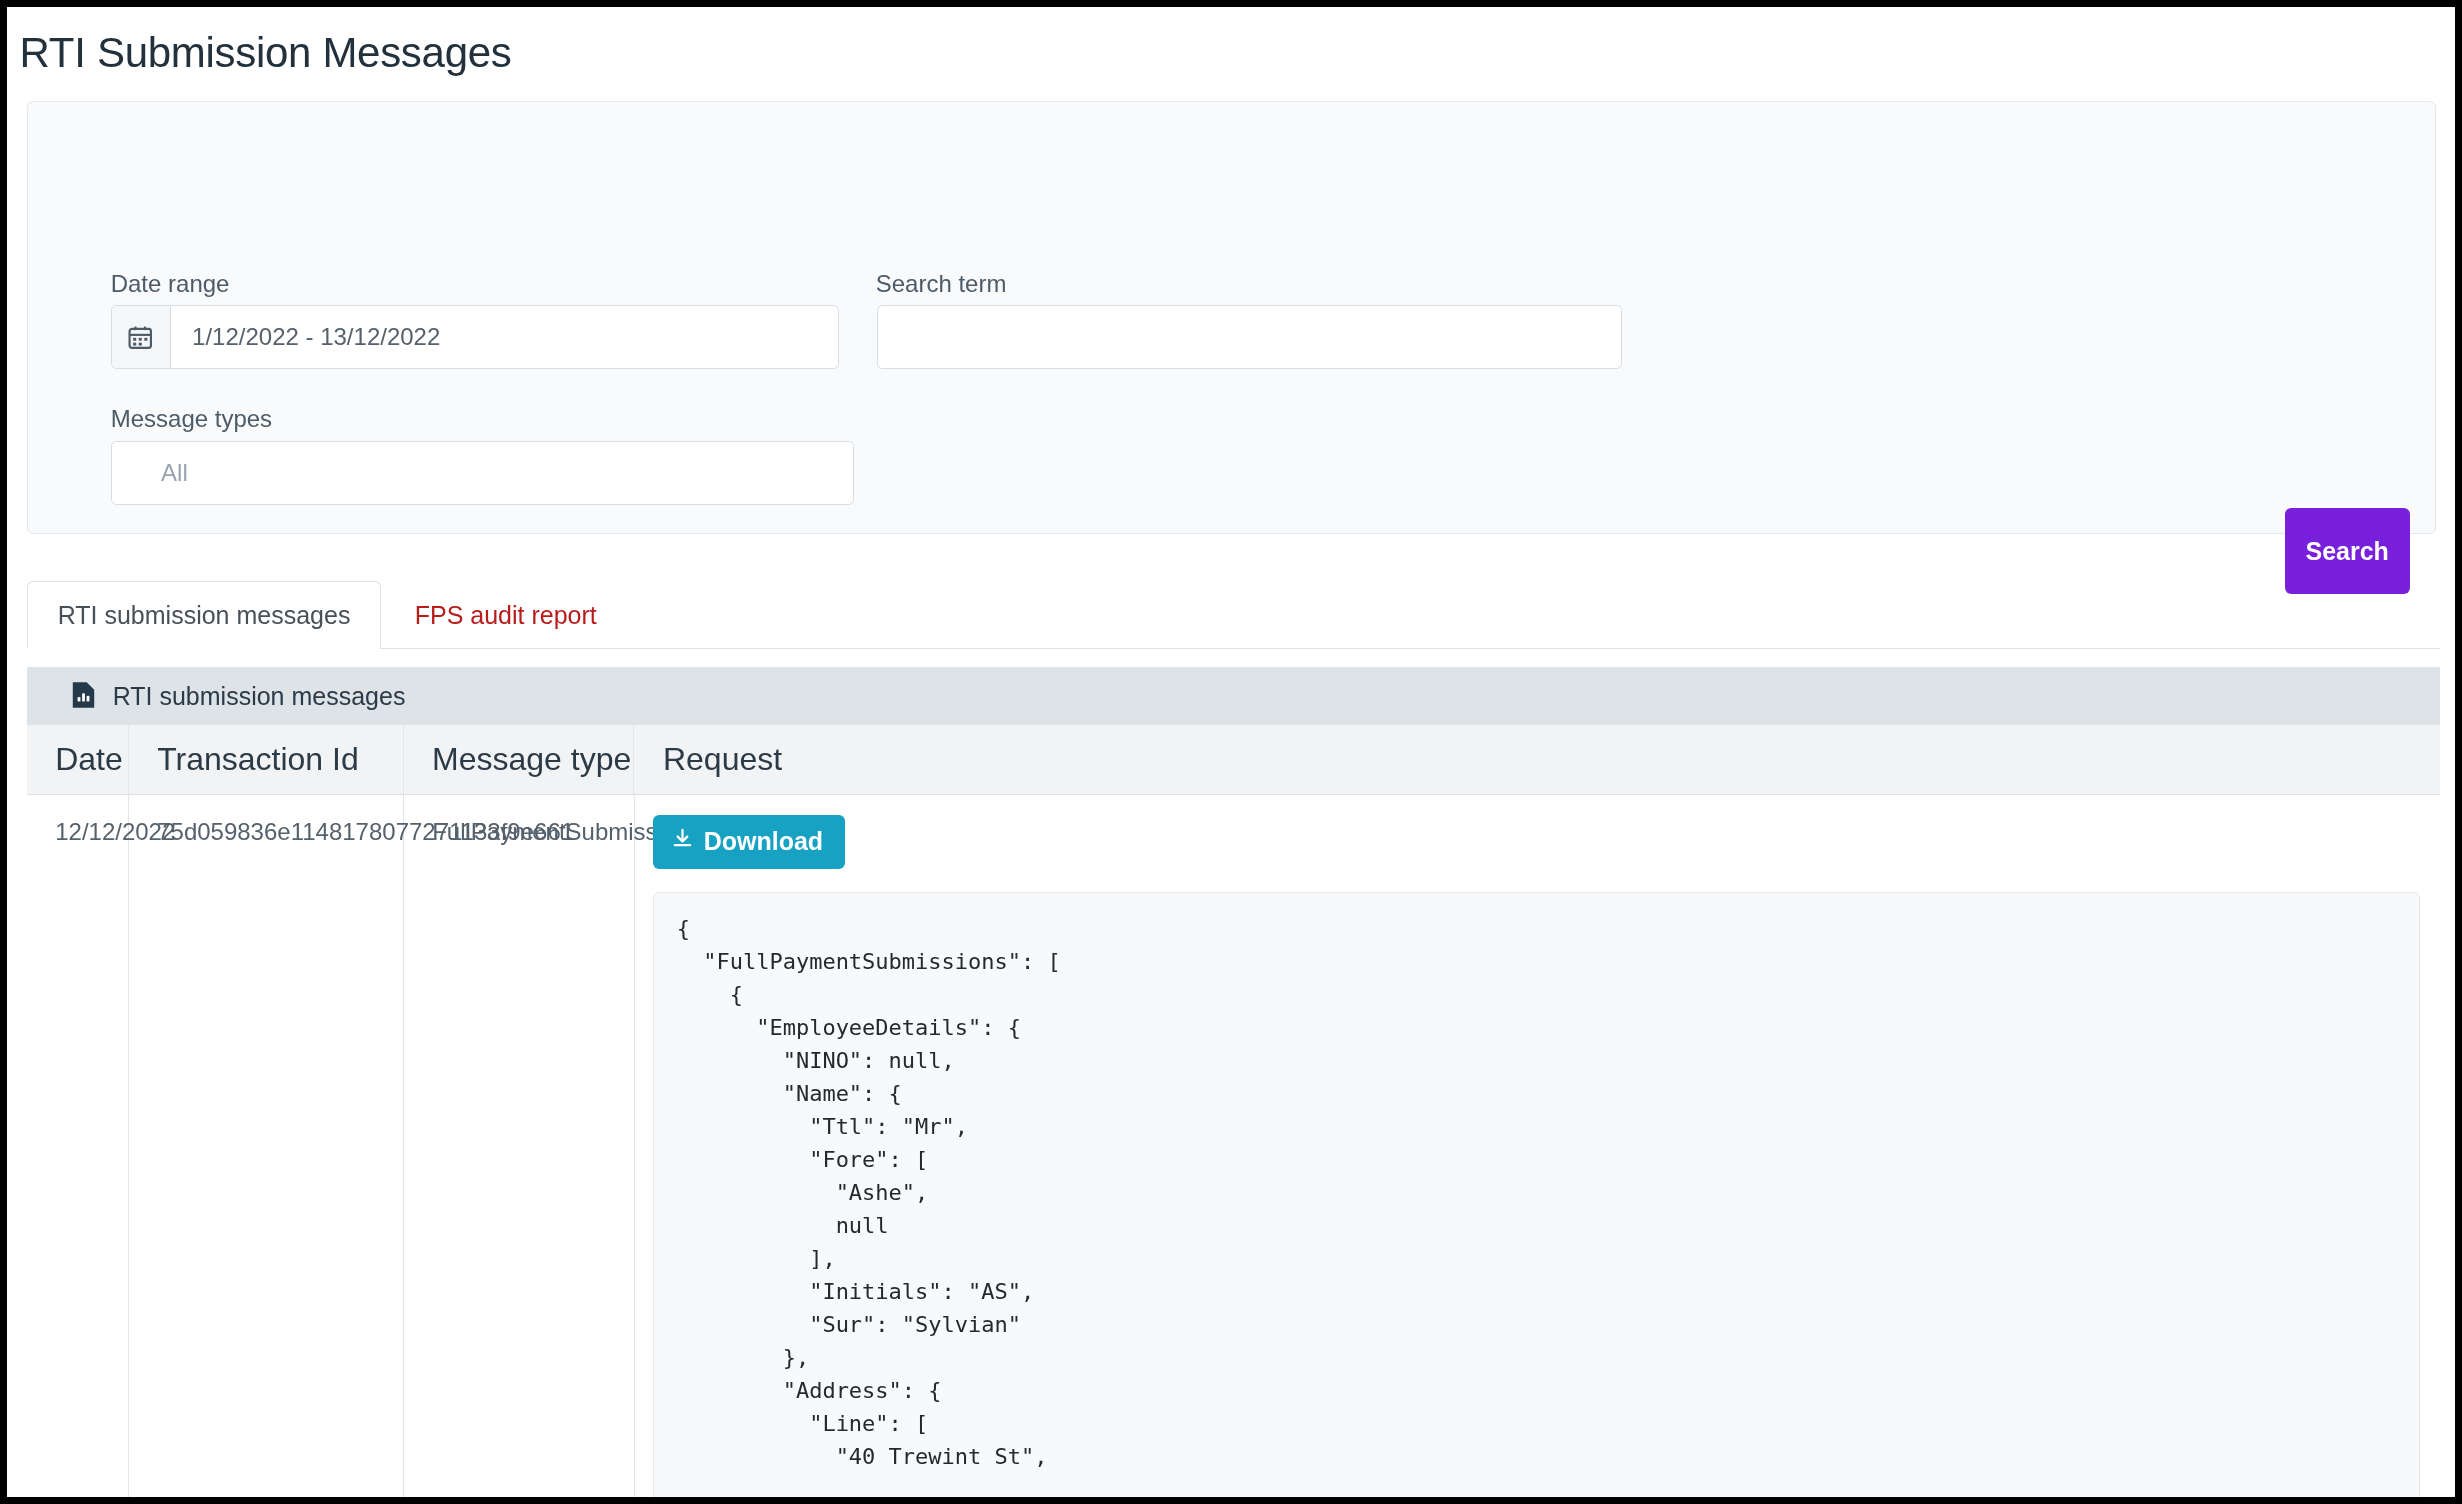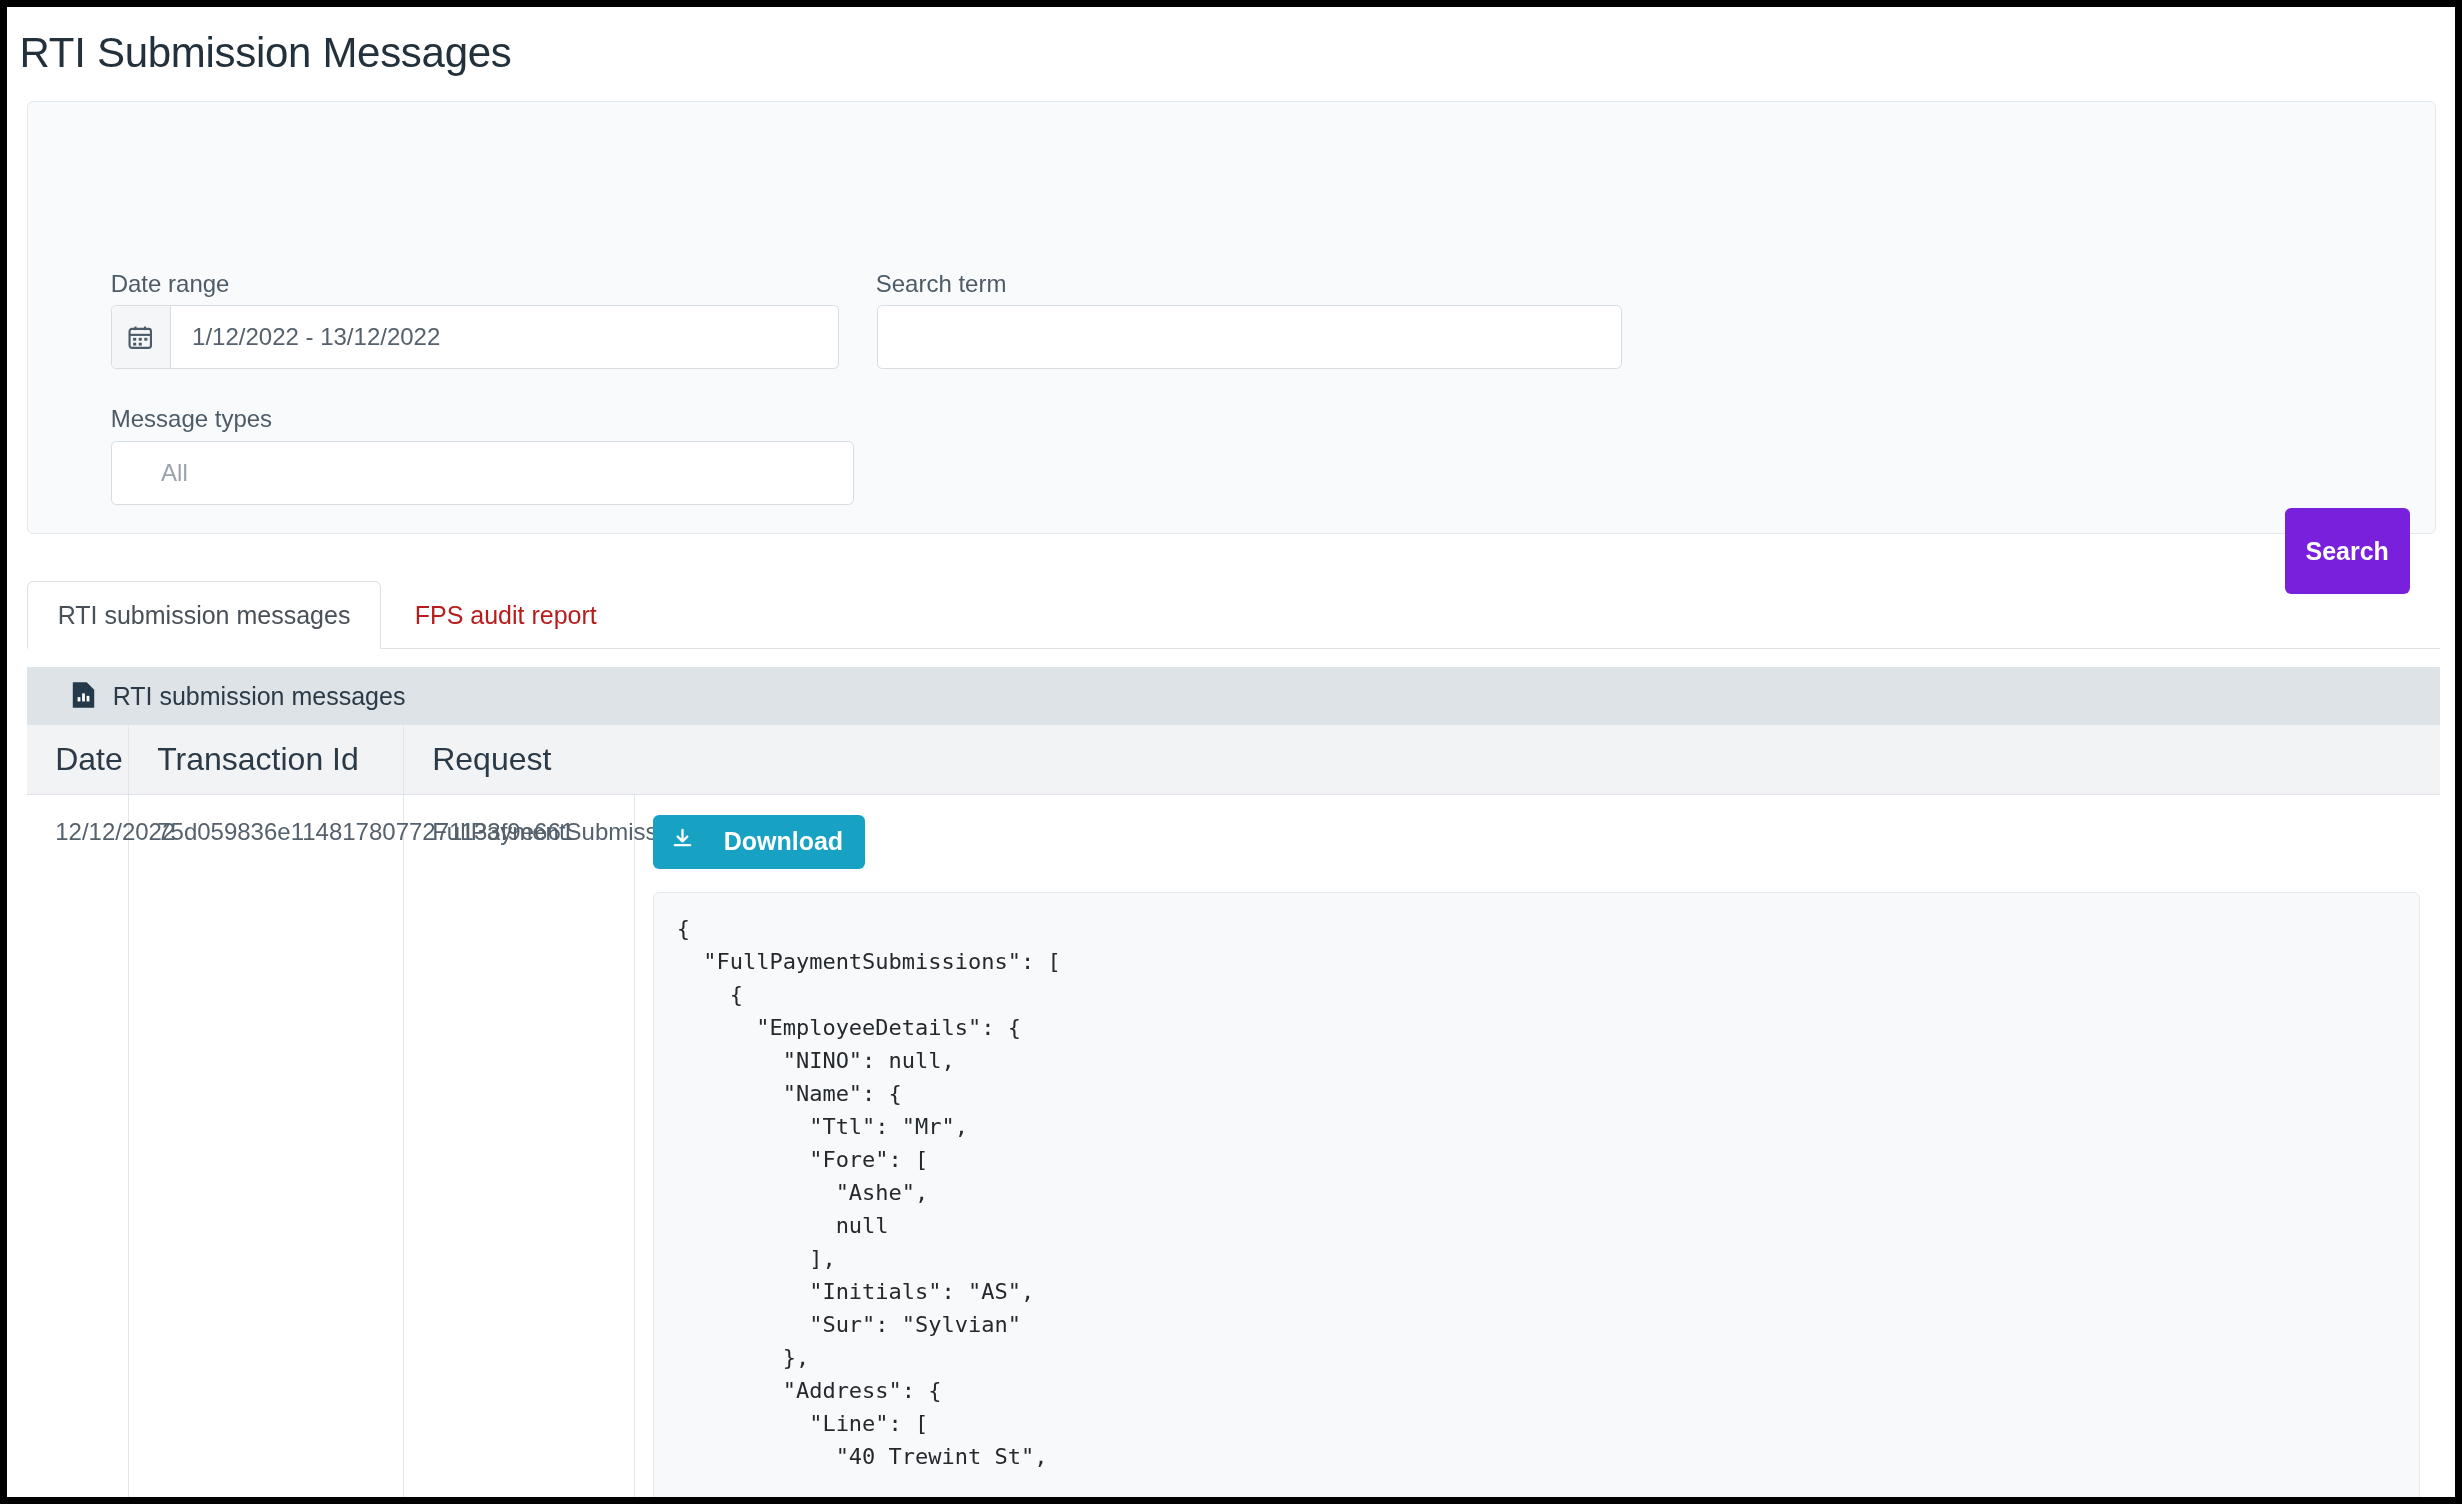--- a/index.html
+++ b/index.html
@@ -203,21 +203,21 @@
 
   .col-date.td  { width: 102px; }
   .col-tx.td    { width: 275px; }
   .col-type.td  { width: 231px; }
   .col-req.td   { width: 1806px; padding-left: 18px; }
 
   
   .download-btn {
     display: inline-flex;
     align-items: center;
-    gap: 30px;
+    gap: 10px;
     background: #17a2c4;
     border: none;
     border-radius: 6.2px;
     color: #ffffff;
     font-family: "Liberation Sans", sans-serif;
     font-size: 25px;
     font-weight: 700;
     padding: 12.5px 21.4px 12.5px 18px;
     cursor: pointer;
     margin-top: -3.6px;
@@ -300,20 +300,21 @@
           <rect x="14.9" y="14.8" width="2.6" height="5.2" fill="#ffffff"></rect>
         </svg>
       </span>
       <span class="card-header-title">RTI submission messages</span>
     </div>
 
     <div class="table">
       <div class="thead">
         <div class="th col-date">Date</div>
         <div class="th col-tx">Transaction Id</div>
+        <div class="th col-type">Message type</div>
         <div class="th col-req">Request</div>
       </div>
 
       <div class="tbody">
         <div class="tr">
           <div class="td col-date">12/12/2022</div>
           <div class="td col-tx">75d059836e1148178077271133f9e661</div>
           <div class="td col-type">FullPaymentSubmissionRequest</div>
           <div class="td col-req">
             <button class="download-btn">

